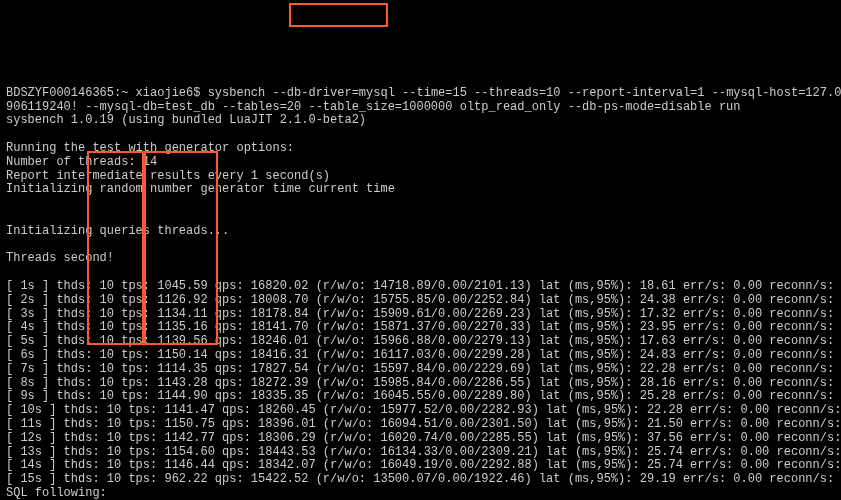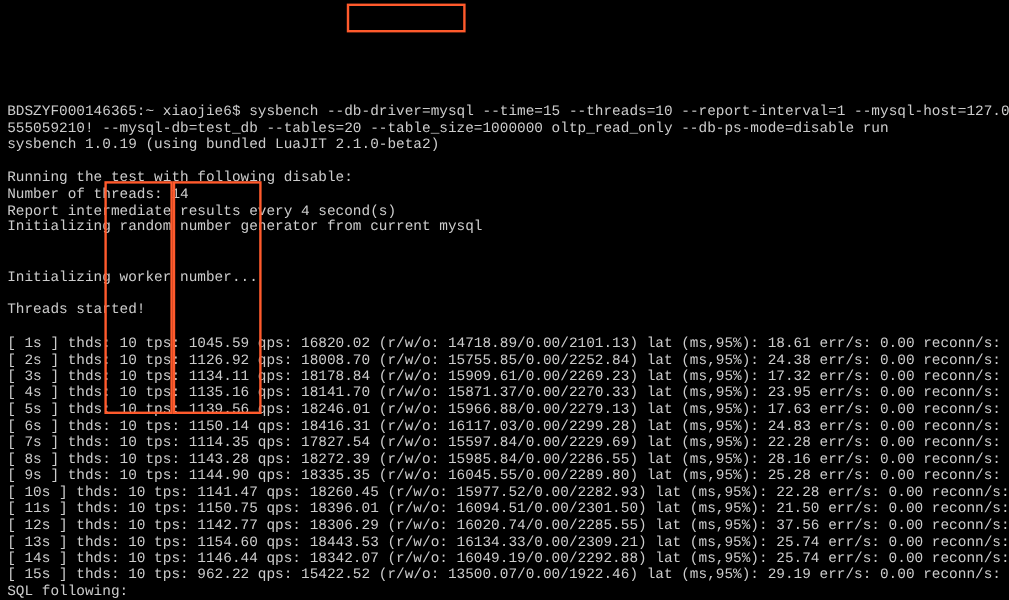--- a/index.html
+++ b/index.html
@@ -26,32 +26,32 @@
     pointer-events: none;
   }
 </style>
 </head>
 <body>
 
 
 
 <div class="terminal">
 <span>BDSZYF000146365:~ xiaojie6$ </span><span>sysbench --db-driver=mysql --time=15 --threads=10 --report-interval=1 --mysql-host=127.0.0.1 --mysql-port=3306 --mysql-user=root --mysql-password=Jie</span>
-<span>555059210! --mysql-db=test_db --tables=20 --table_size=1000000 oltp_read_only --db-ps-mode=disable run</span>
+<span>906119240! --mysql-db=test_db --tables=20 --table_size=1000000 oltp_read_only --db-ps-mode=disable run</span>
 <span>sysbench 1.0.19 (using bundled LuaJIT 2.1.0-beta2)</span>
 
-<span>Running the test with following disable:</span>
+<span>Running the test with generator options:</span>
 <span>Number of threads: 14</span>
-<span>Report intermediate results every 4 second(s)</span>
-<span>Initializing random number generator from current mysql</span>
+<span>Report intermediate results every 1 second(s)</span>
+<span>Initializing random number generator time current time</span>
 
 
-<span>Initializing worker number...</span>
+<span>Initializing queries threads...</span>
 
-<span>Threads started!</span>
+<span>Threads second!</span>
 
 <span>[ 1s ] thds: 10 tps: 1045.59 qps: 16820.02 (r/w/o: 14718.89/0.00/2101.13) lat (ms,95%): 18.61 err/s: 0.00 reconn/s: 0.00</span>
 <span>[ 2s ] thds: 10 tps: 1126.92 qps: 18008.70 (r/w/o: 15755.85/0.00/2252.84) lat (ms,95%): 24.38 err/s: 0.00 reconn/s: 0.00</span>
 <span>[ 3s ] thds: 10 tps: 1134.11 qps: 18178.84 (r/w/o: 15909.61/0.00/2269.23) lat (ms,95%): 17.32 err/s: 0.00 reconn/s: 0.00</span>
 <span>[ 4s ] thds: 10 tps: 1135.16 qps: 18141.70 (r/w/o: 15871.37/0.00/2270.33) lat (ms,95%): 23.95 err/s: 0.00 reconn/s: 0.00</span>
 <span>[ 5s ] thds: 10 tps: 1139.56 qps: 18246.01 (r/w/o: 15966.88/0.00/2279.13) lat (ms,95%): 17.63 err/s: 0.00 reconn/s: 0.00</span>
 <span>[ 6s ] thds: 10 tps: 1150.14 qps: 18416.31 (r/w/o: 16117.03/0.00/2299.28) lat (ms,95%): 24.83 err/s: 0.00 reconn/s: 0.00</span>
 <span>[ 7s ] thds: 10 tps: 1114.35 qps: 17827.54 (r/w/o: 15597.84/0.00/2229.69) lat (ms,95%): 22.28 err/s: 0.00 reconn/s: 0.00</span>
 <span>[ 8s ] thds: 10 tps: 1143.28 qps: 18272.39 (r/w/o: 15985.84/0.00/2286.55) lat (ms,95%): 28.16 err/s: 0.00 reconn/s: 0.00</span>
 <span>[ 9s ] thds: 10 tps: 1144.90 qps: 18335.35 (r/w/o: 16045.55/0.00/2289.80) lat (ms,95%): 25.28 err/s: 0.00 reconn/s: 0.00</span>

